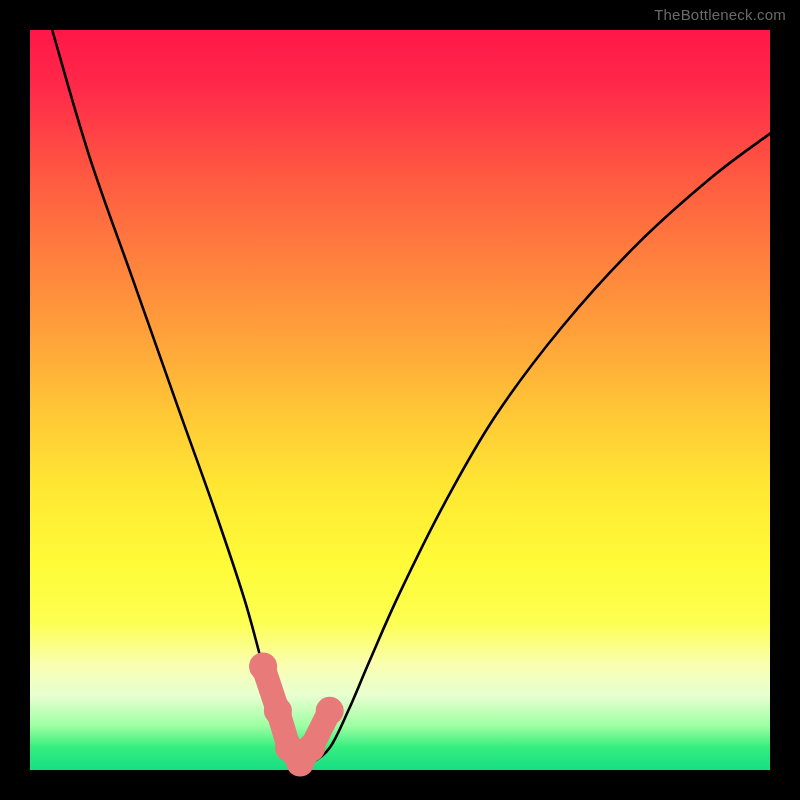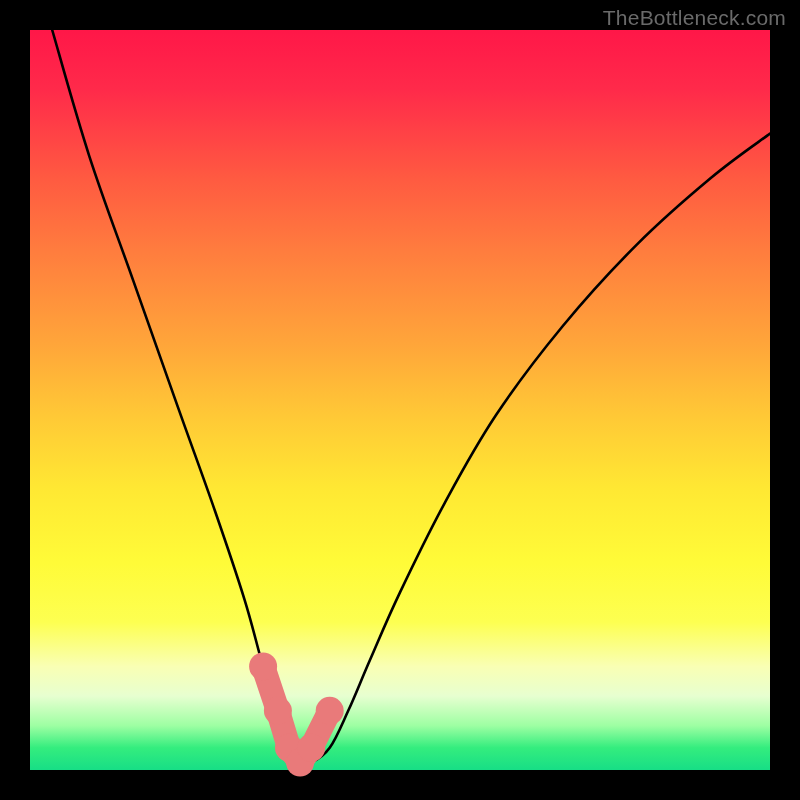--- a/index.html
+++ b/index.html
@@ -9,21 +9,21 @@
     height: 800px;
     background: #000;
     font-family: Arial, Helvetica, sans-serif;
     position: relative;
   }
   .watermark {
     position: absolute;
     top: 6px;
     right: 14px;
     color: #6a6a6a;
-    font-size: 21px;
+    font-size: 15px;
     font-weight: 500;
     z-index: 5;
     letter-spacing: 0.2px;
   }
   .plot {
     position: absolute;
     left: 30px;
     top: 30px;
     width: 740px;
     height: 740px;

